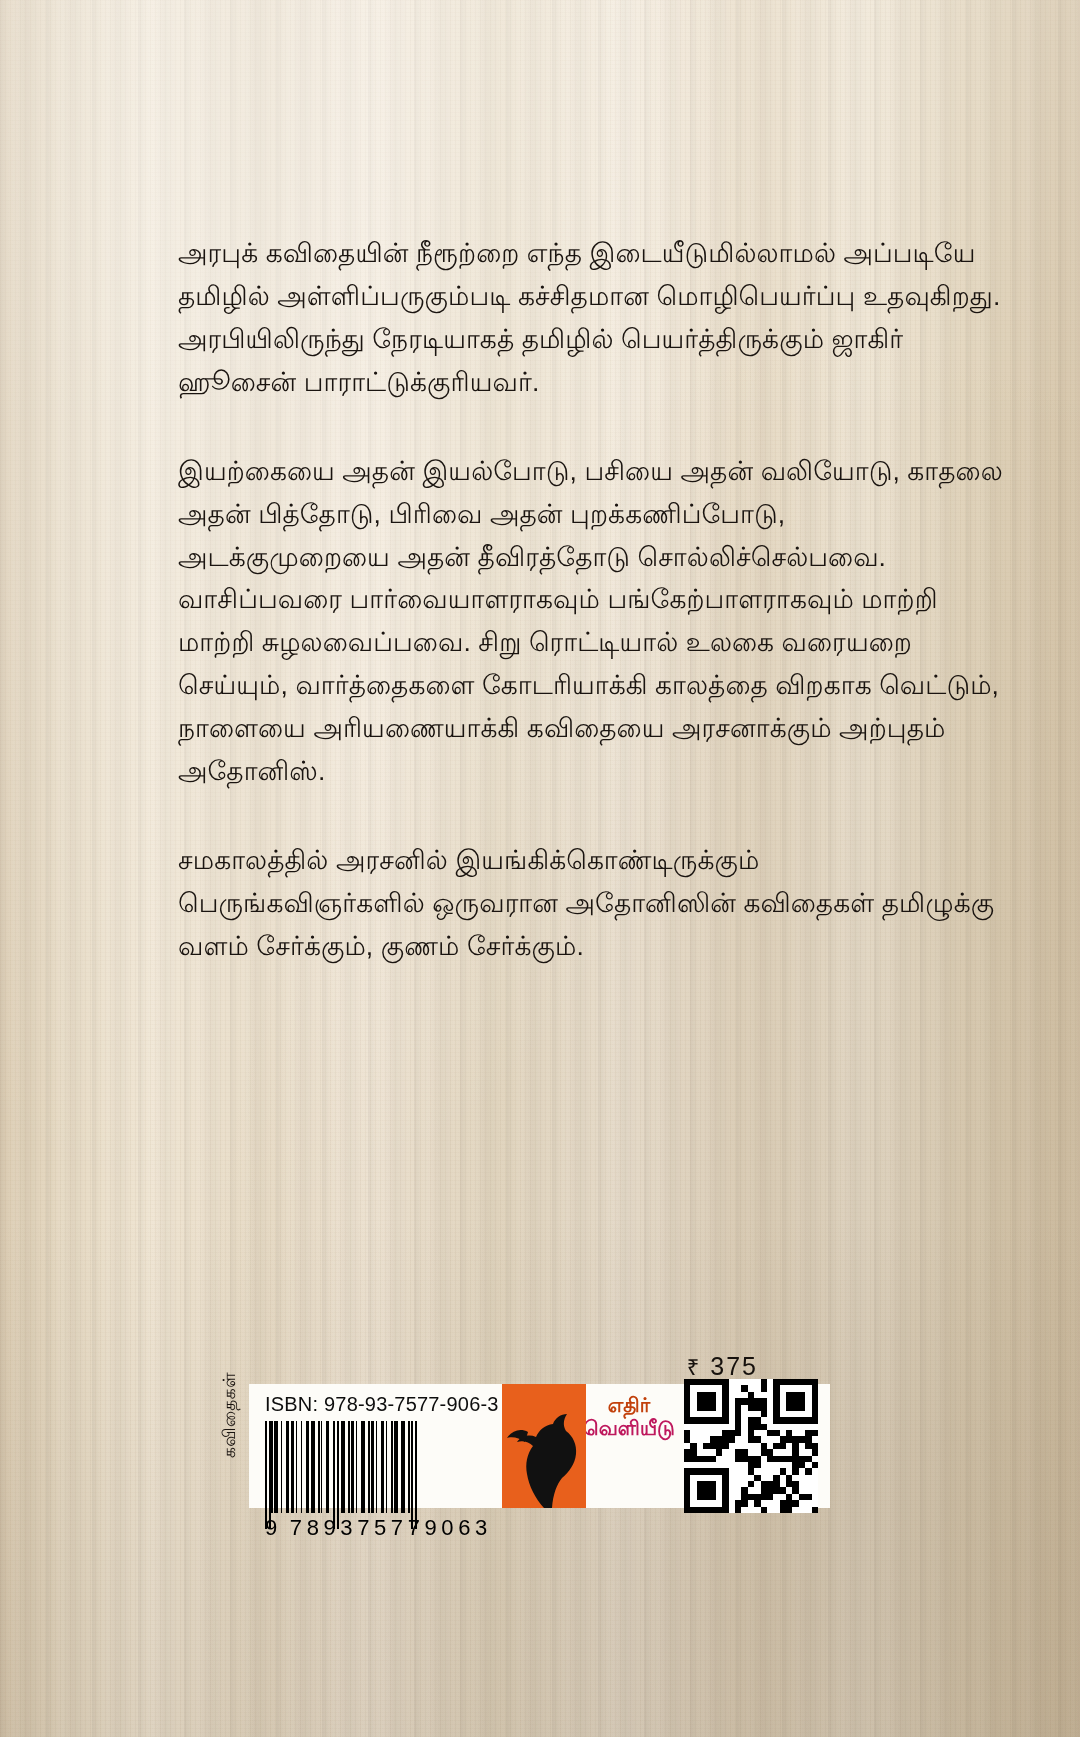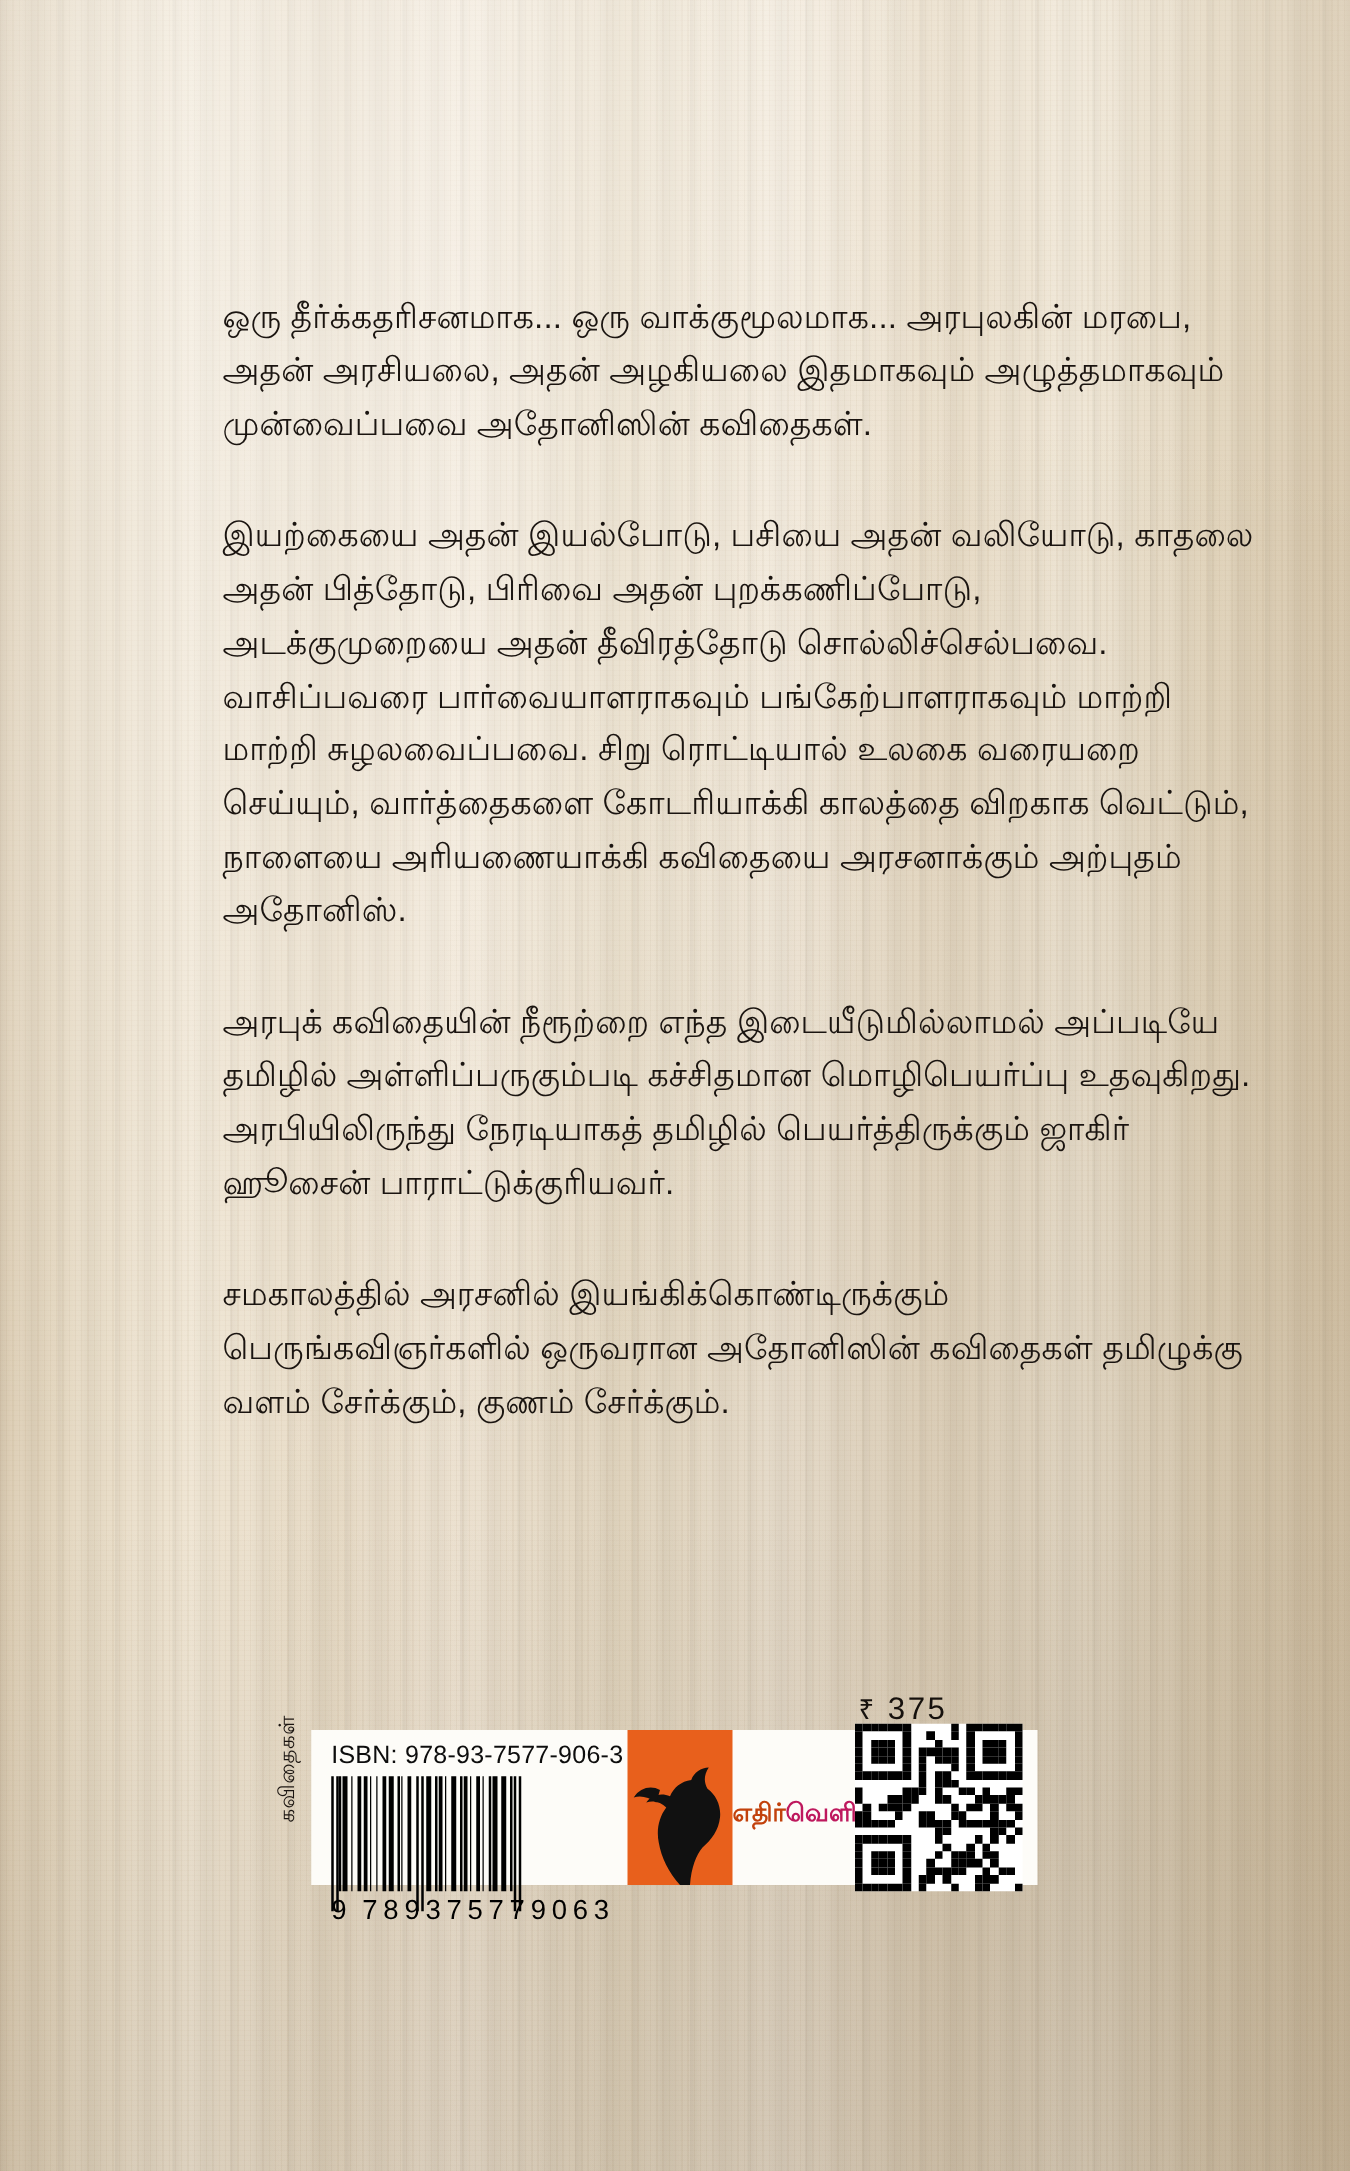--- a/index.html
+++ b/index.html
@@ -162,21 +162,21 @@
     left: 50%;
     bottom: 0;
     transform: translateX(-50%);
     width: 78px;
     height: 96px;
   }
 
   .bc-pub {
     width: 86px;
     display: flex;
-    flex-direction: row;
+    flex-direction: column;
     justify-content: flex-start;
     align-items: center;
     padding-top: 10px;
     box-sizing: border-box;
   }
   .bc-pub .pub1 {
     font-size: 20px;
     color: #c2410c;
     font-weight: bold;
     line-height: 1.15;
@@ -224,23 +224,22 @@
     font-size: 19px;
     color: #2a211a;
   }
 </style>
 </head>
 <body>
 
 <div class="page">
 
   <div class="content">
-    <p class="blurb p1">ஒரு தீர்க்கதரிசனமாக... ஒரு வாக்குமூலமாக... அரபுலகின் மரபை, அதன் அரசியலை, அதன் அழகியலை இதமாகவும் அழுத்தமாகவும் முன்வைப்பவை அதோனிஸின் கவிதைகள்.</p>
+    <p class="blurb p3">அரபுக் கவிதையின் நீரூற்றை எந்த இடையீடுமில்லாமல் அப்படியே தமிழில் அள்ளிப்பருகும்படி கச்சிதமான மொழிபெயர்ப்பு உதவுகிறது. அரபியிலிருந்து நேரடியாகத் தமிழில் பெயர்த்திருக்கும் ஜாகிர் ஹூசைன் பாராட்டுக்குரியவர்.</p>
     <p class="blurb p2">இயற்கையை அதன் இயல்போடு, பசியை அதன் வலியோடு, காதலை அதன் பித்தோடு, பிரிவை அதன் புறக்கணிப்போடு, அடக்குமுறையை அதன் தீவிரத்தோடு சொல்லிச்செல்பவை. வாசிப்பவரை பார்வையாளராகவும் பங்கேற்பாளராகவும் மாற்றி மாற்றி சுழலவைப்பவை. சிறு ரொட்டியால் உலகை வரையறை செய்யும், வார்த்தைகளை கோடரியாக்கி காலத்தை விறகாக வெட்டும், நாளையை அரியணையாக்கி கவிதையை அரசனாக்கும் அற்புதம் அதோனிஸ்.</p>
-    <p class="blurb p3">அரபுக் கவிதையின் நீரூற்றை எந்த இடையீடுமில்லாமல் அப்படியே தமிழில் அள்ளிப்பருகும்படி கச்சிதமான மொழிபெயர்ப்பு உதவுகிறது. அரபியிலிருந்து நேரடியாகத் தமிழில் பெயர்த்திருக்கும் ஜாகிர் ஹூசைன் பாராட்டுக்குரியவர்.</p>
     <p class="blurb p4">சமகாலத்தில் அரசனில் இயங்கிக்கொண்டிருக்கும் பெருங்கவிஞர்களில் ஒருவரான அதோனிஸின் கவிதைகள் தமிழுக்கு வளம் சேர்க்கும், குணம் சேர்க்கும்.</p>
   </div>
 
   <div class="price-row">
     <span class="rupee">₹</span>
     <span>375</span>
   </div>
 
   <div class="spine-label">
     <span>கவிதைகள்</span>

